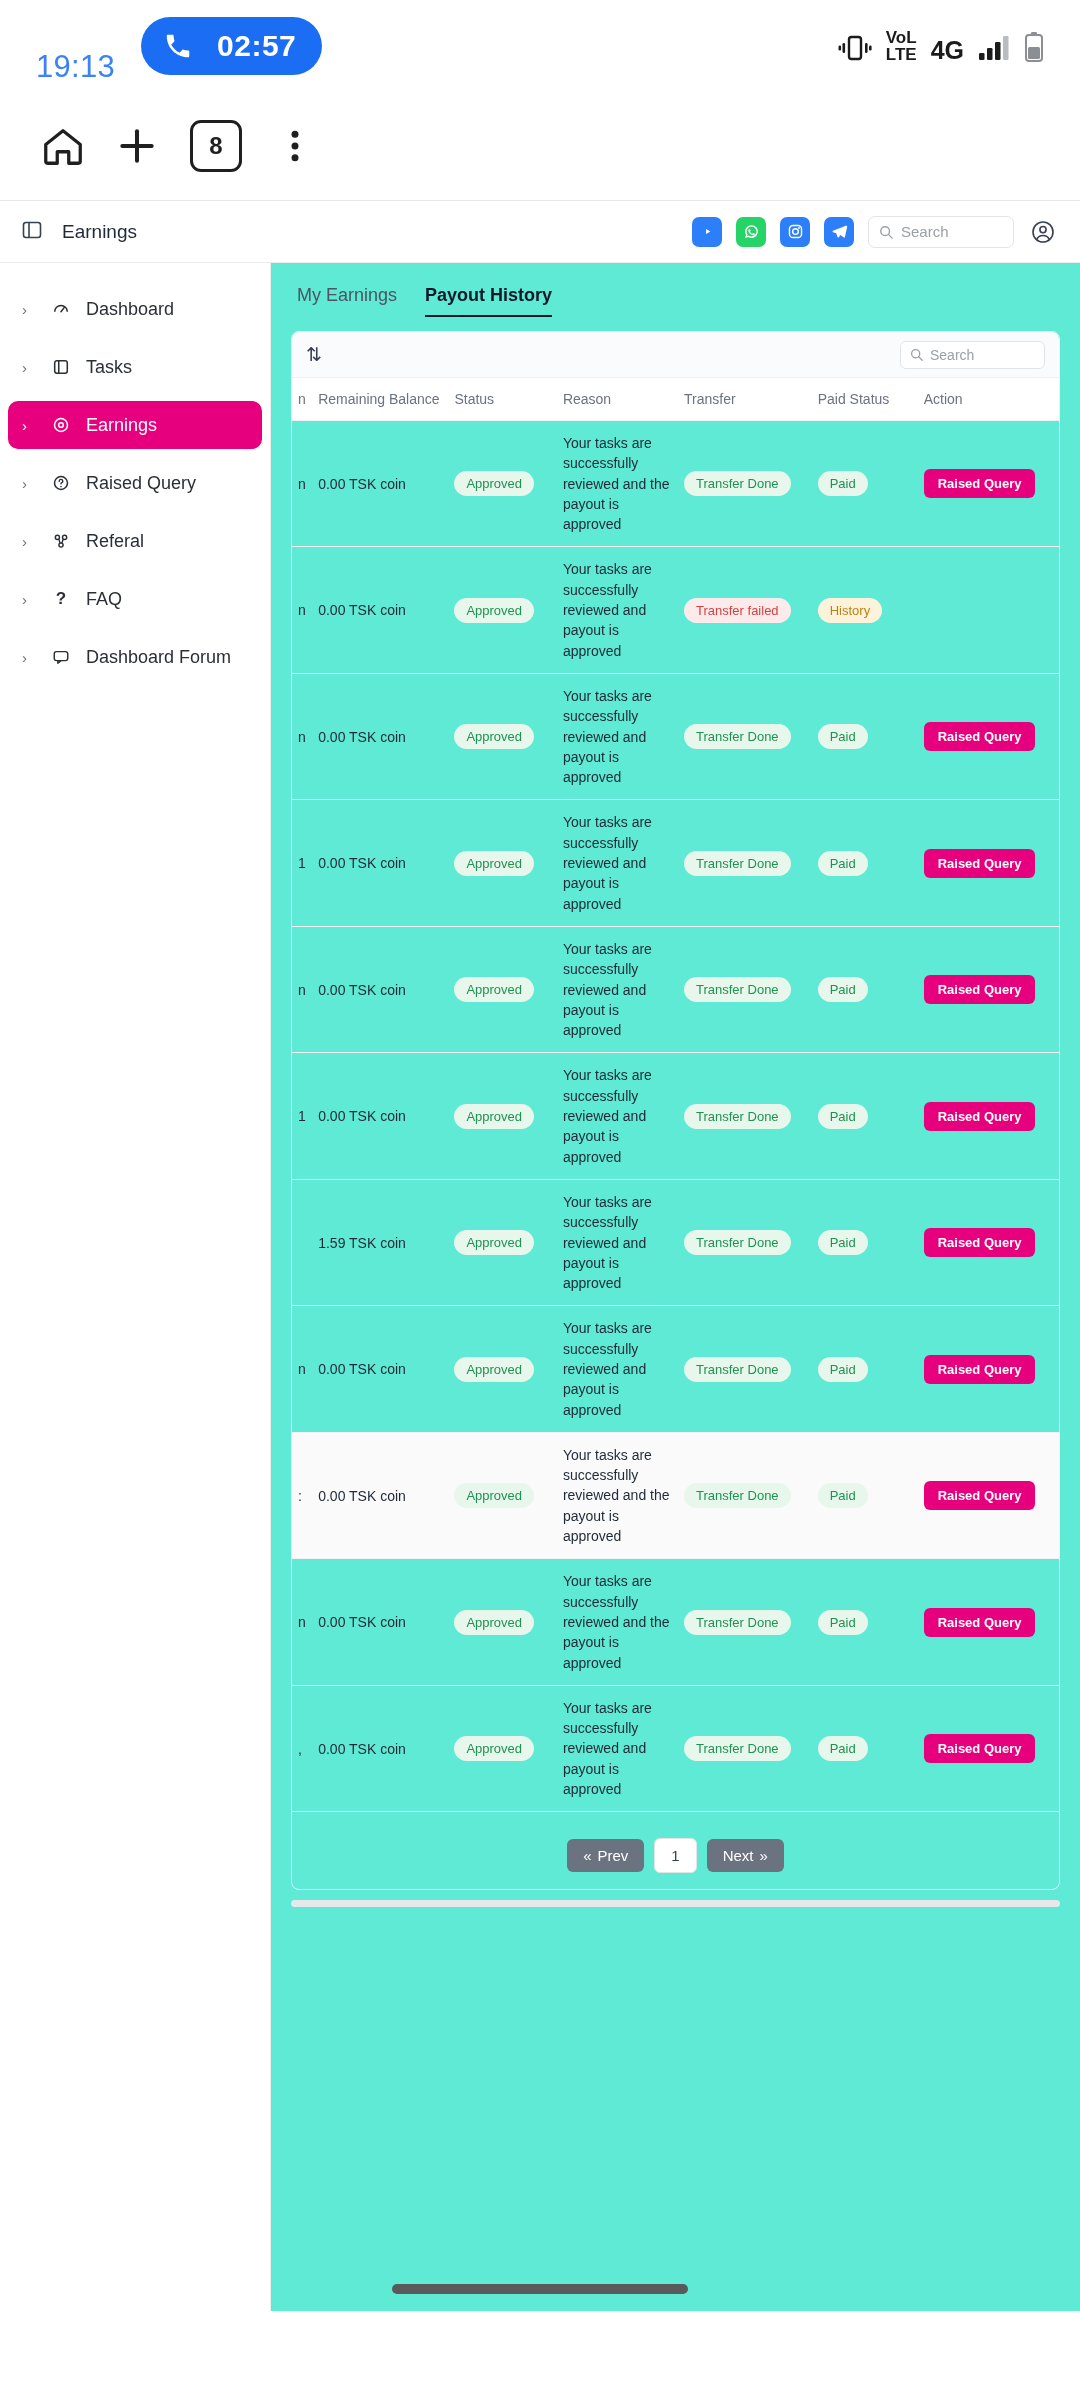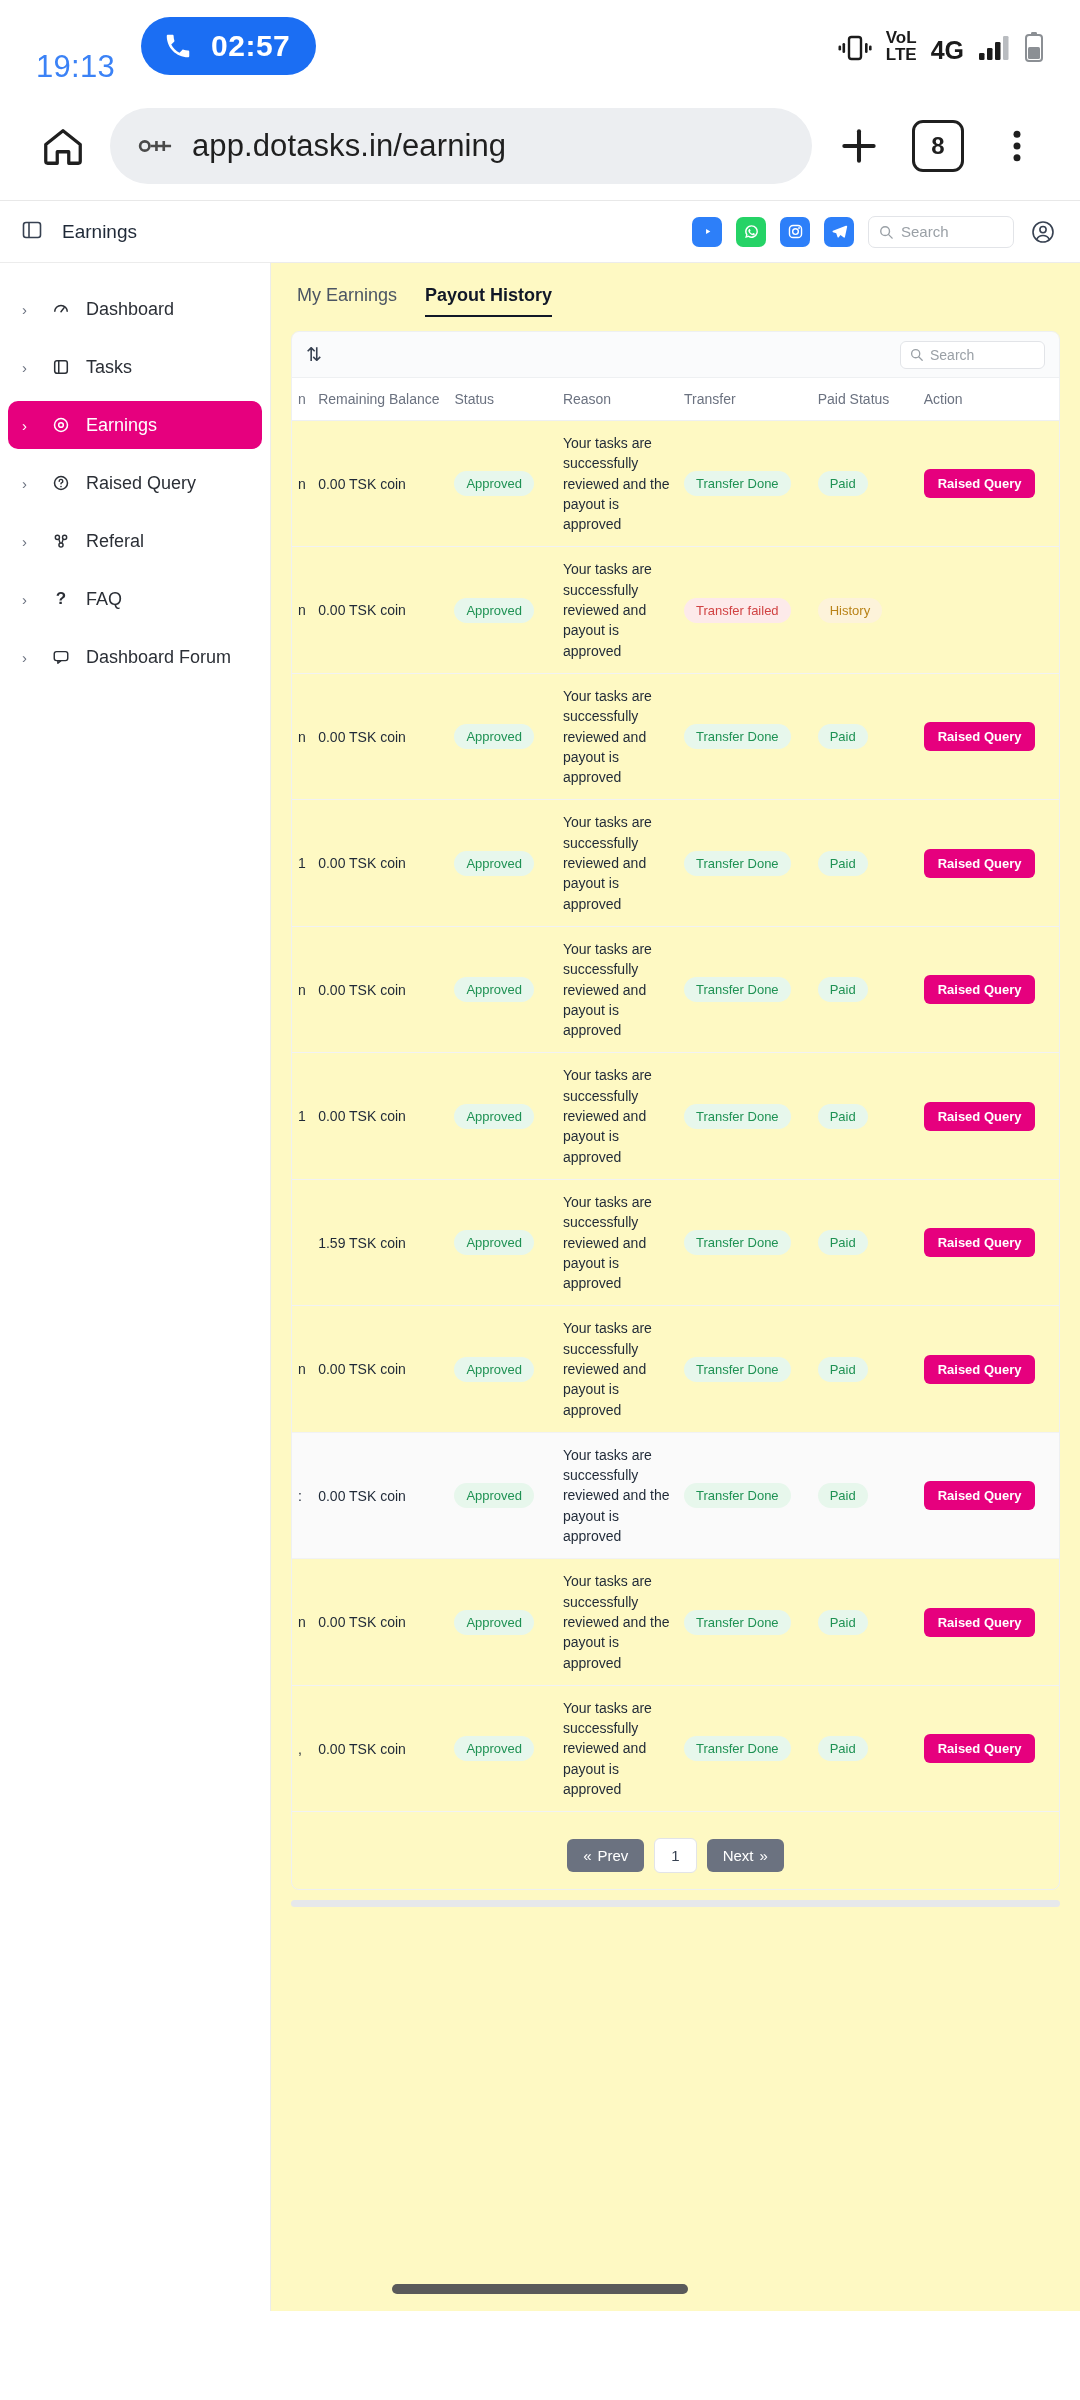--- a/index.html
+++ b/index.html
@@ -13,21 +13,21 @@
 
   
   .statusbar {
     height: 92px; display: flex; align-items: center;
     padding: 0 36px; background: #ffffff;
   }
   .clock { font-size: 31px; color: #3b82f6; letter-spacing: .3px; margin-top: 42px; }
   .call-pill {
     margin-left: 26px; height: 58px; border-radius: 29px;
     background: #1b6ef3; color: #fff; display: flex; align-items: center;
-    padding: 0 26px 0 22px; gap: 18px;
+    padding: 0 26px 0 22px; gap: 24px;
   }
   .call-pill .phone-ic { width: 30px; height: 30px; display:block; }
   .call-time { font-size: 30px; font-weight: 600; letter-spacing: .5px; }
   .status-right { margin-left: auto; display: flex; align-items: flex-end; gap: 14px; }
   .status-right .ic { display:block; }
   .net-txt { font-size: 25px; color:#1b1b1b; font-weight:600; line-height:1; }
   .volte { display:flex; flex-direction:column; align-items:center; line-height:1; font-size:14px; color:#1b1b1b; font-weight:700;}
 
   
   .browserbar {
@@ -91,21 +91,21 @@
   .nav-item {
     display: flex; align-items: center; gap: 14px; height: 48px; margin: 0 8px 10px 8px;
     padding: 0 14px; border-radius: 10px; color: #2b2f36; font-size: 18px;
   }
   .nav-item .chev { width: 14px; color:#6b7280; font-size: 15px; flex: 0 0 14px;}
   .nav-item .nav-ic { width: 22px; display:flex; align-items:center; justify-content:center;}
   .nav-item.active { background: #e6007e; color: #fff; }
   .nav-item.active .chev, .nav-item.active .nav-ic { color: #fff; }
 
   
-  .content { flex: 1; background: #fef9c3; position: relative; }
+  .content { flex: 1; background: #5eead4; position: relative; }
   .tabs { display: flex; gap: 28px; padding: 22px 26px 0 26px; }
   .tab { font-size: 18px; color: #4b5563; padding-bottom: 9px; }
   .tab.active { color: #111827; font-weight: 600; border-bottom: 2px solid #111827; }
 
   .table-card { margin: 14px 20px 0 20px; border: 1px solid #eef0f2; border-radius: 8px; overflow:hidden; }
   .table-toolbar {
     height: 46px; display: flex; align-items: center; padding: 0 14px; background: #fafbfc;
     border-bottom: 1px solid #eef0f2;
   }
   .sort-ic { font-size: 19px; color:#374151; }
@@ -205,29 +205,20 @@
     </div>
   </div>
 
   <div class="browserbar">
     <div class="home-btn">
       <svg width="46" height="46" viewBox="0 0 24 24">
         <path d="M3 11.2 12 4l9 7.2V20a1 1 0 0 1-1 1h-5v-6H9v6H4a1 1 0 0 1-1-1z" fill="none" stroke="#1f1f1f" stroke-width="1.7" stroke-linejoin="round"></path>
       </svg>
     </div>
 
-    <div class="omnibox">
-      <svg width="38" height="30" viewBox="0 0 26 20">
-        <circle cx="6" cy="10" r="3.2" fill="none" stroke="#4a4a4a" stroke-width="1.8"></circle>
-        <line x1="10" y1="10" x2="24" y2="10" stroke="#4a4a4a" stroke-width="1.8"></line>
-        <line x1="14" y1="6.5" x2="14" y2="13.5" stroke="#4a4a4a" stroke-width="1.8"></line>
-        <line x1="19" y1="6.5" x2="19" y2="13.5" stroke="#4a4a4a" stroke-width="1.8"></line>
-      </svg>
-      <div class="omni-url">app.dotasks.in/earning</div>
-    </div>
 
     <div class="plus-btn">
       <svg width="44" height="44" viewBox="0 0 24 24">
         <line x1="12" y1="4" x2="12" y2="20" stroke="#1f1f1f" stroke-width="2.2" stroke-linecap="round"></line>
         <line x1="4" y1="12" x2="20" y2="12" stroke="#1f1f1f" stroke-width="2.2" stroke-linecap="round"></line>
       </svg>
     </div>
 
     <div class="tabs-btn">
       <span>8</span>

